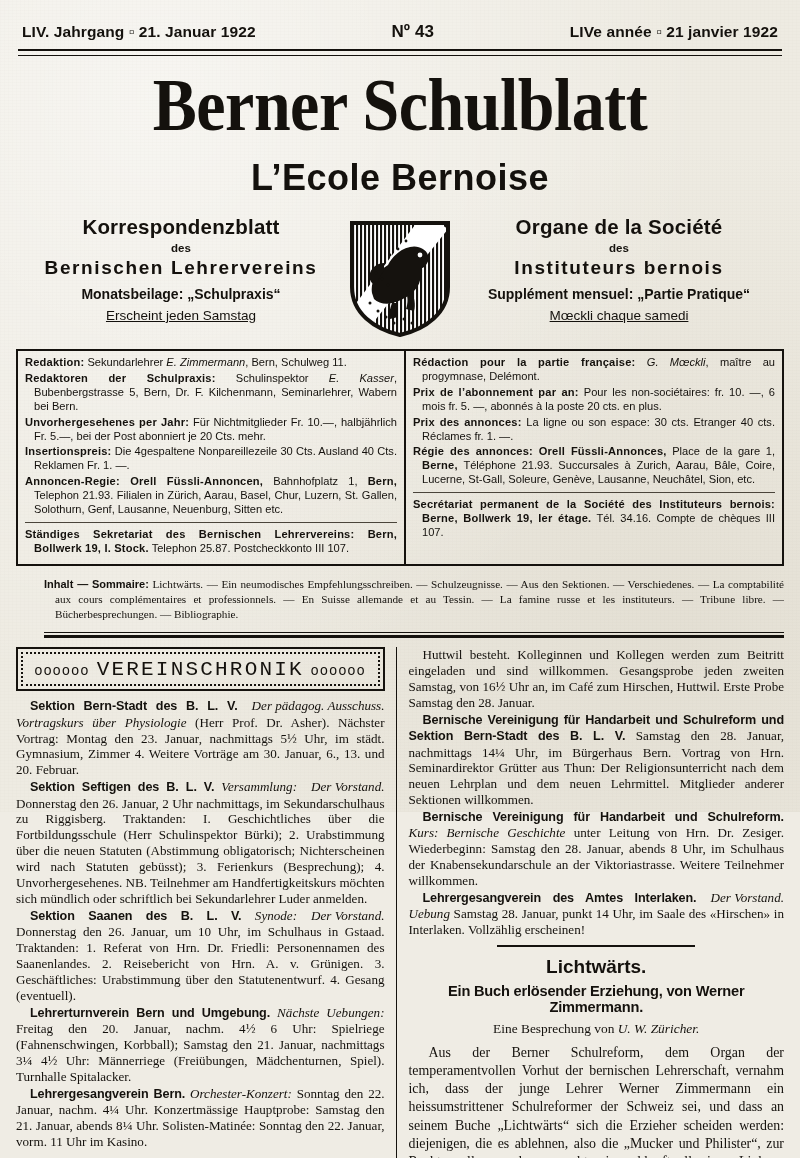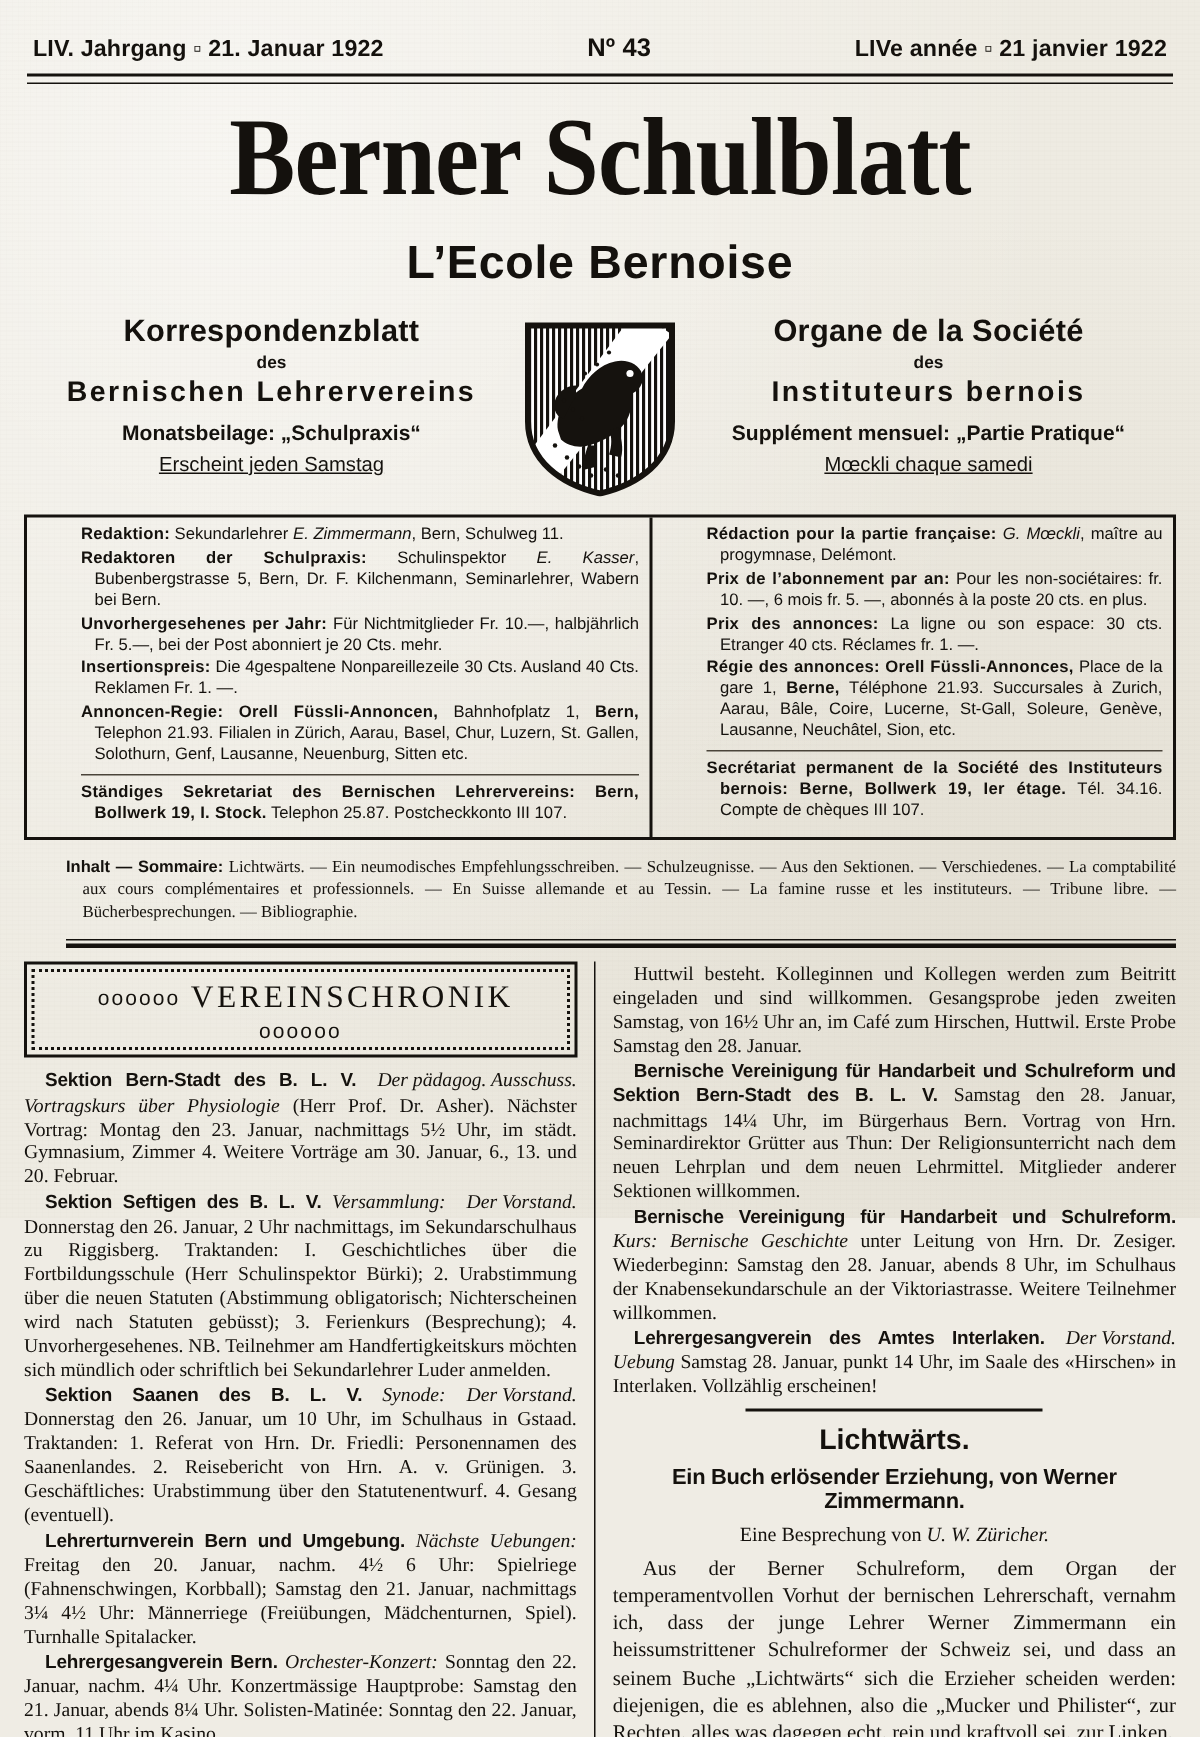--- a/index.html
+++ b/index.html
@@ -45,21 +45,21 @@
     letter-spacing:-0.5px;
     line-height:.98;
     margin:14px 0 0 0;
     transform:scaleY(1.12);
     transform-origin:center top;
   }
   .subtitle{
     text-align:center;
     font-family:"Liberation Sans", sans-serif;
     font-weight:bold;
-    font-size:31px;
+    font-size:36px;
     letter-spacing:.5px;
     margin:22px 0 0 0;
   }
 
   .mastgrid{
     display:flex;align-items:flex-start;justify-content:space-between;
     margin-top:16px;
   }
   .mastcol{width:330px;text-align:center;}
   .mastcol .l1{font-family:"Liberation Sans",sans-serif;font-weight:bold;font-size:20.5px;letter-spacing:.2px;}
@@ -69,21 +69,21 @@
   .mastcol .l5{font-family:"Liberation Sans",sans-serif;font-size:13.5px;margin-top:6px;text-decoration:underline;}
   .crest{width:104px;height:118px;margin-top:4px;flex:0 0 auto;}
 
   
   .imprintbox{
     border:2.2px solid #15120e;
     margin-top:12px;
     display:flex;
     padding:0;
   }
-  .imprintcol{padding:5px 7px 6px 7px;margin-left:29px;}
+  .imprintcol{padding:5px 7px 6px 7px;}
   .imprintcol.left{width:372px;border-right:2.2px solid #15120e;}
   .imprintcol.right{flex:1;}
   .ip{
     font-family:"Liberation Sans", sans-serif;
     font-size:11.1px;line-height:1.26;
     margin:0 0 2px 0;
     text-indent:-9px;padding-left:9px;
     text-align:justify;
   }
   .ip b{font-weight:bold;letter-spacing:.2px;}
@@ -112,21 +112,21 @@
     border:2px solid #15120e;
     padding:3px;
     margin-bottom:7px;
   }
   .chroninner{
     border:2.5px dotted #15120e;
     padding:4px 2px 3px 2px;
     text-align:center;
   }
   .chrontitle{
-    font-family:Liberation Serif, serif;
+    font-family:Liberation Mono, monospace;
     font-size:21px;letter-spacing:2.2px;
     display:inline-block;vertical-align:middle;
   }
   .beads{
     display:inline-block;vertical-align:middle;
     font-family:"Liberation Sans", sans-serif;
     font-size:14px;letter-spacing:1.4px;
     padding:0 7px;
   }
 

